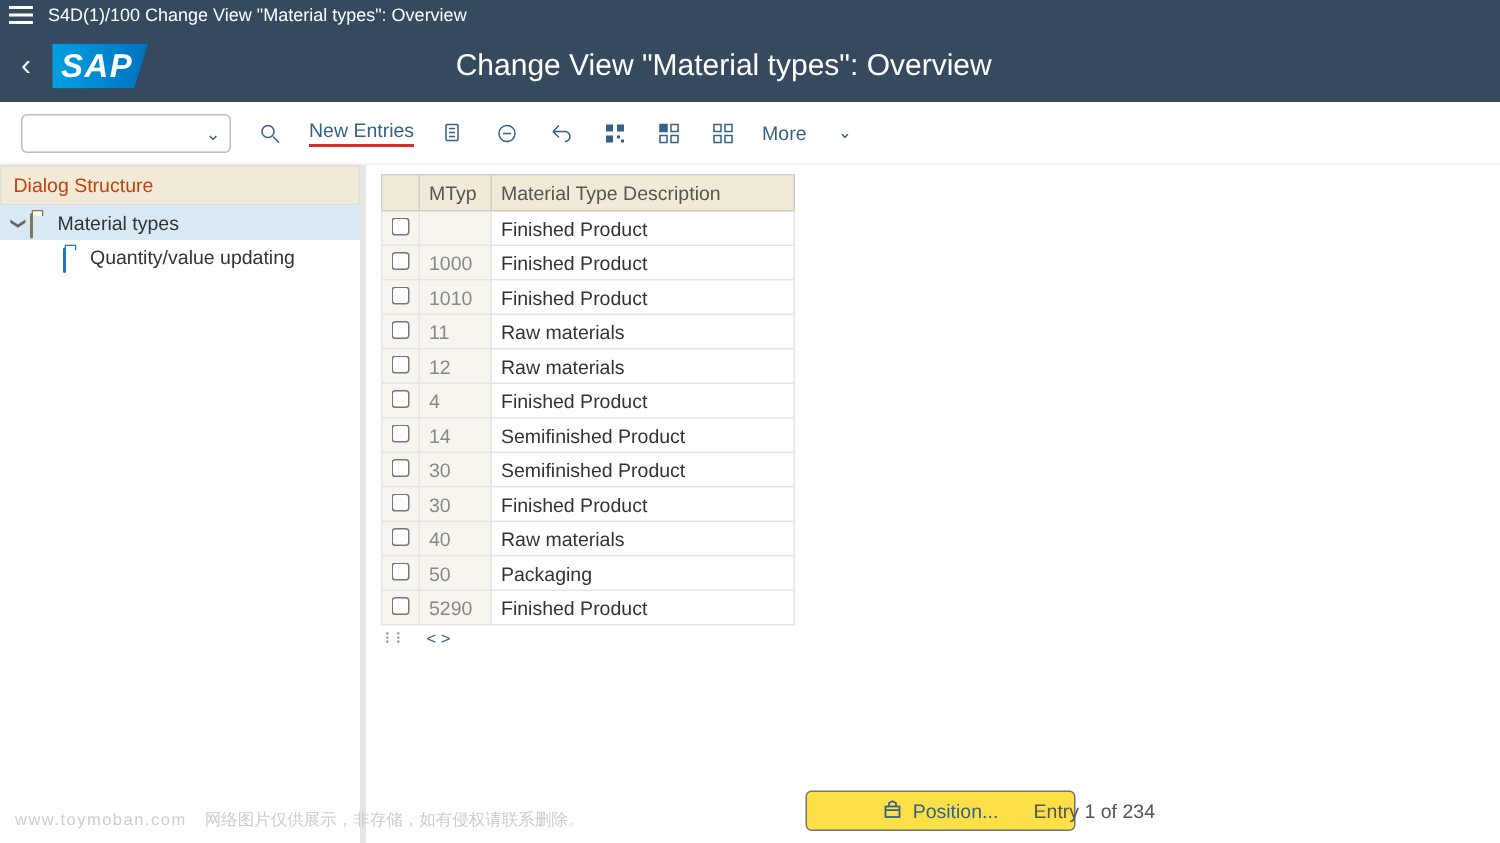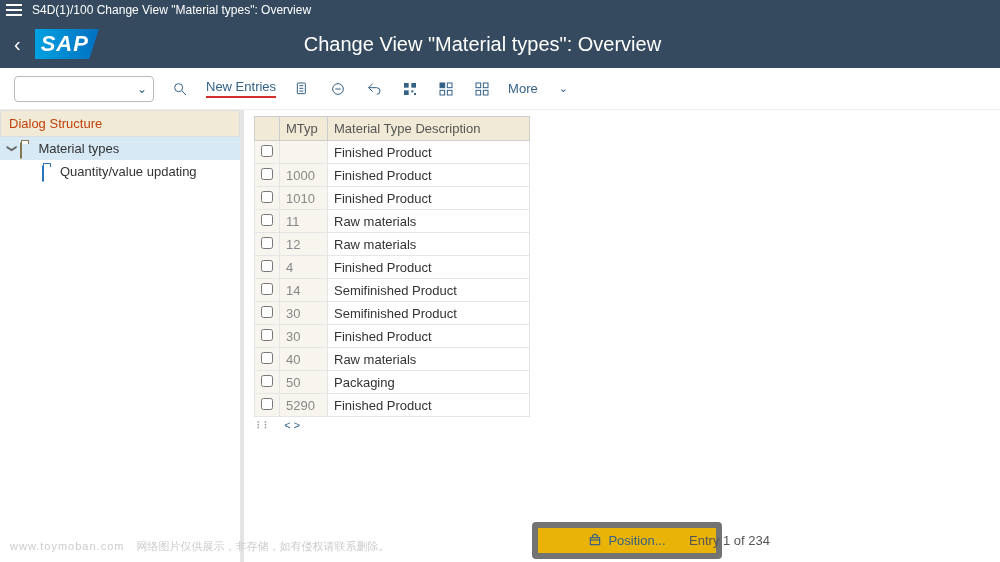--- a/index.html
+++ b/index.html
@@ -45,21 +45,21 @@
   td { border: 1px solid #e5e5e5; padding: 3px 6px; font-size: 13px; height: 23px; }
   td.chk-cell { text-align: center; background: #f7f5ed; width: 24px; }
   td.mtyp-cell { background: #f7f5ed; color: #888; width: 48px; }
   td.desc-cell { color: #333; }
   input[type=checkbox] { width: 12px; height: 12px; cursor: pointer; }
   
   .drag-handle { color: #999; font-size: 10px; padding: 1px 2px; cursor: grab; display: inline-block; }
   .scroll-indicator { color: #346187; font-size: 11px; padding: 2px 8px; }
   
   .footer { height: 44px; display: flex; align-items: center; justify-content: center; gap: 80px; position: relative; }
-  .position-btn { border: 6px solid #737373; color: #346187; background: #eab308; padding: 5px 50px; border-radius: 4px; cursor: pointer; display: flex; align-items: center; gap: 6px; font-size: 13px; }
+  .position-btn { border: 1px solid #737373; color: #346187; background: #fde047; padding: 5px 50px; border-radius: 4px; cursor: pointer; display: flex; align-items: center; gap: 6px; font-size: 13px; }
   .entry-info { color: #555; font-size: 13px; position: absolute; right: 230px; }
   
   .watermark { position: absolute; bottom: 8px; left: 10px; font-size: 11px; color: #ccc; letter-spacing: 1px; }
   .watermark-cn { font-size: 11px; color: #ccc; margin-left: 8px; letter-spacing: 0; }
   
   .icon-svg { width: 16px; height: 16px; stroke: #346187; fill: none; stroke-width: 1.5; }
 </style>
 </head>
 <body>
 

